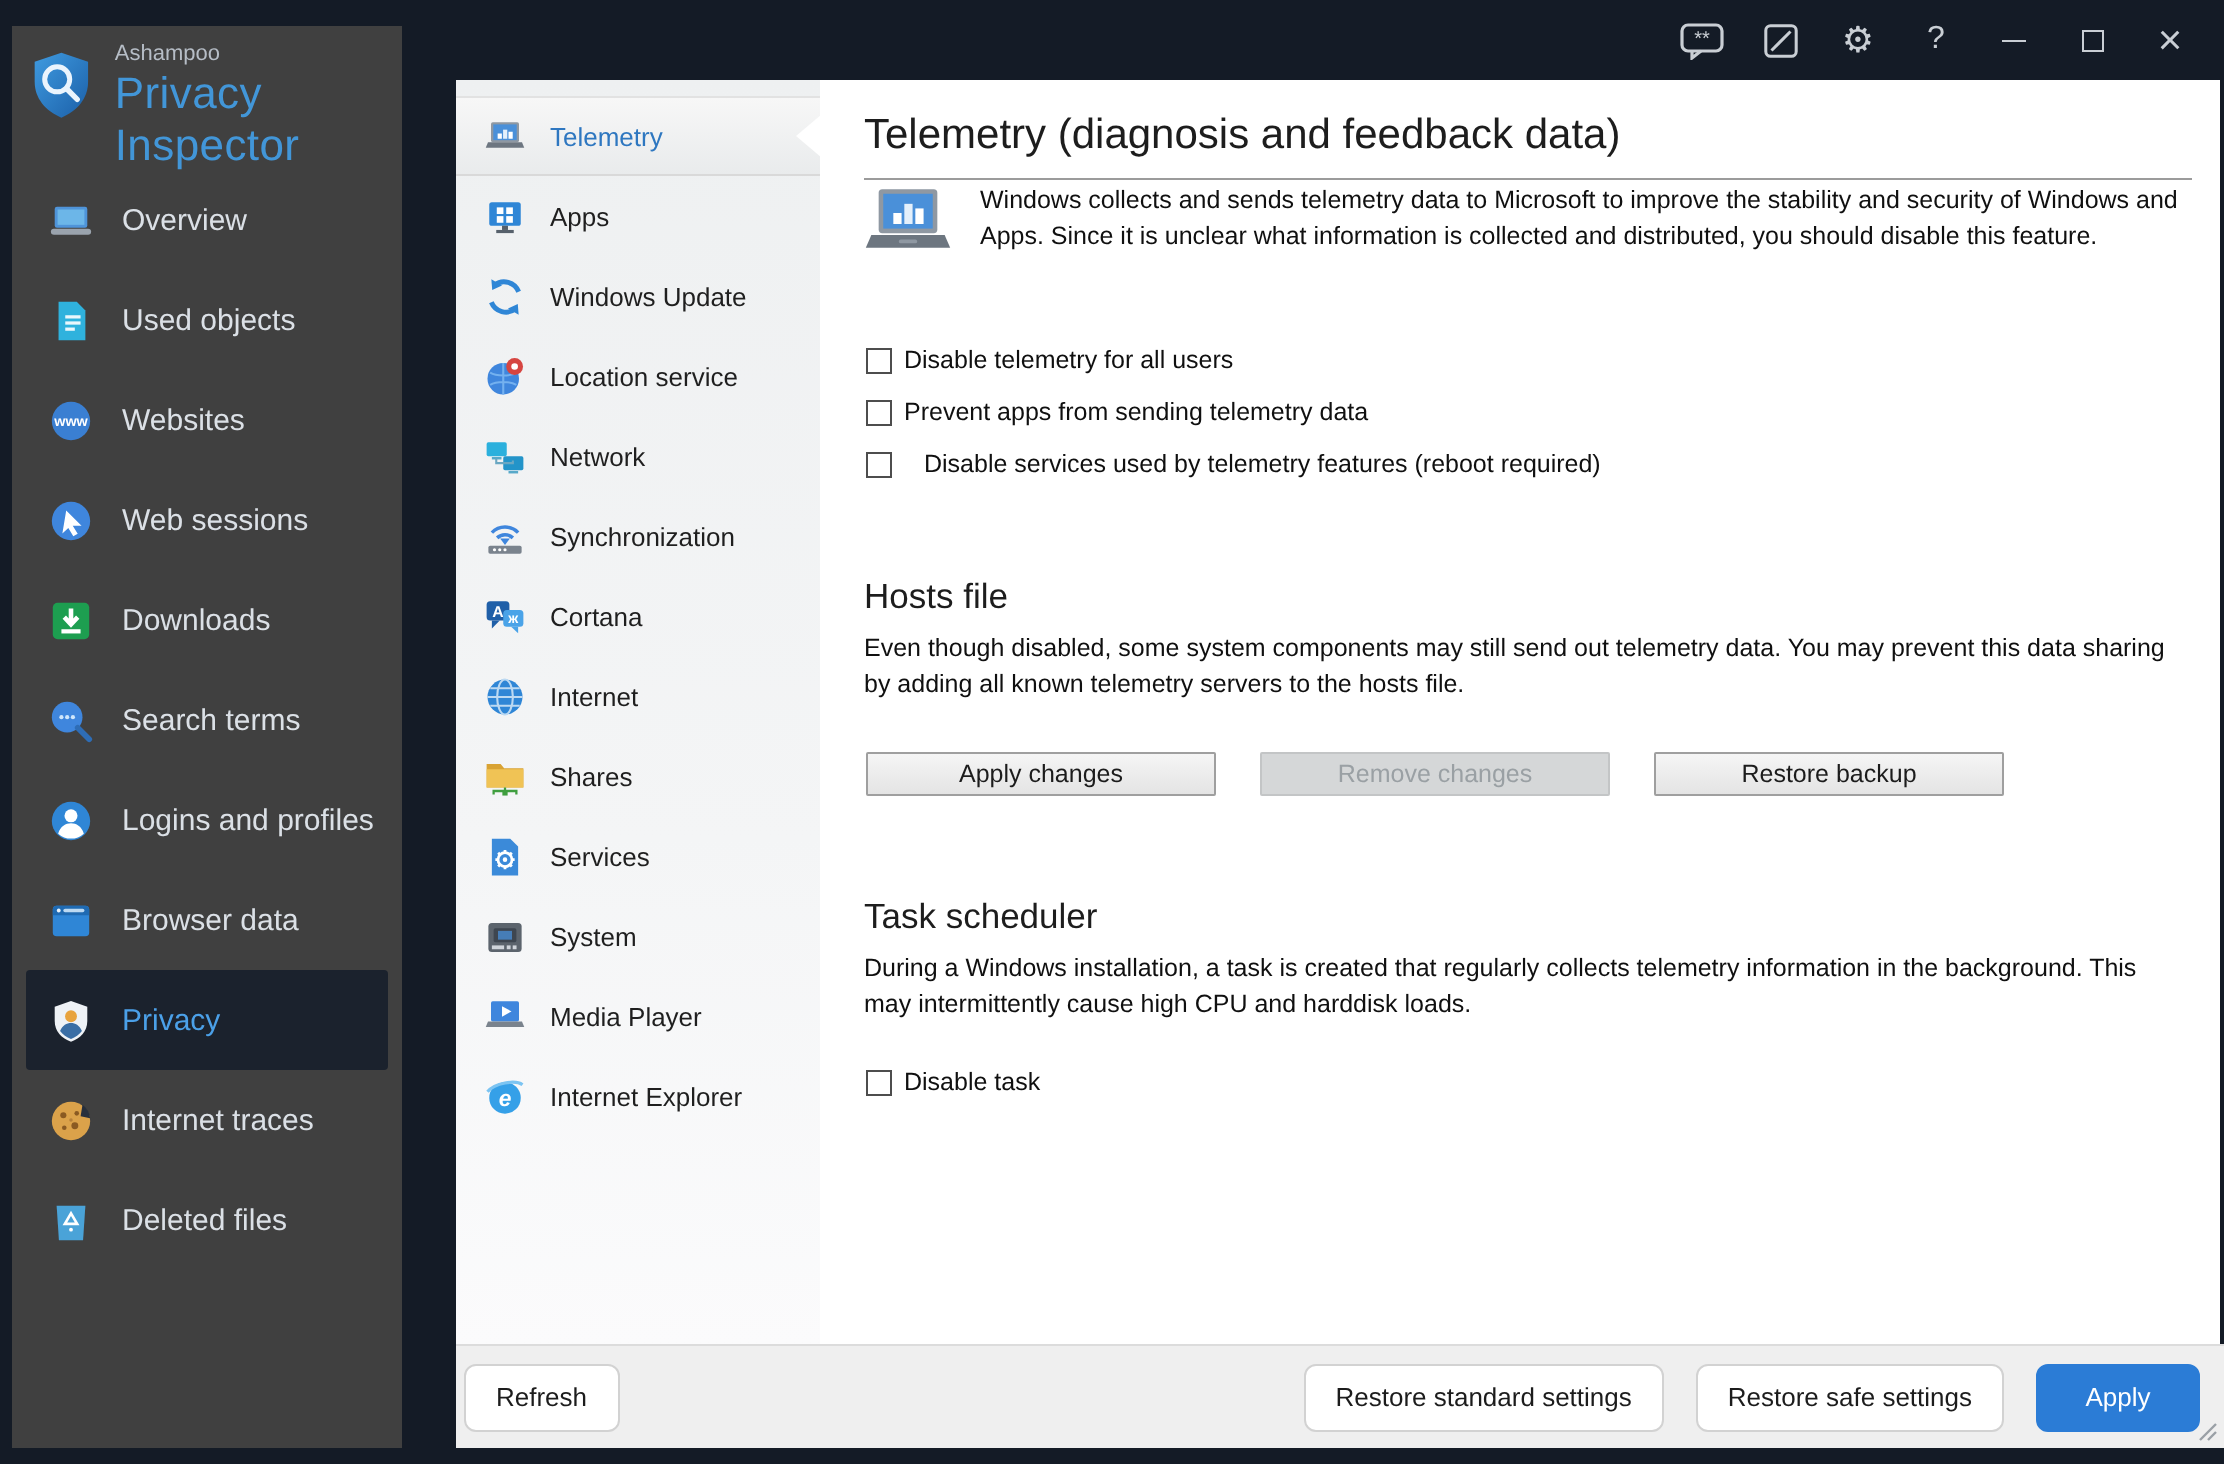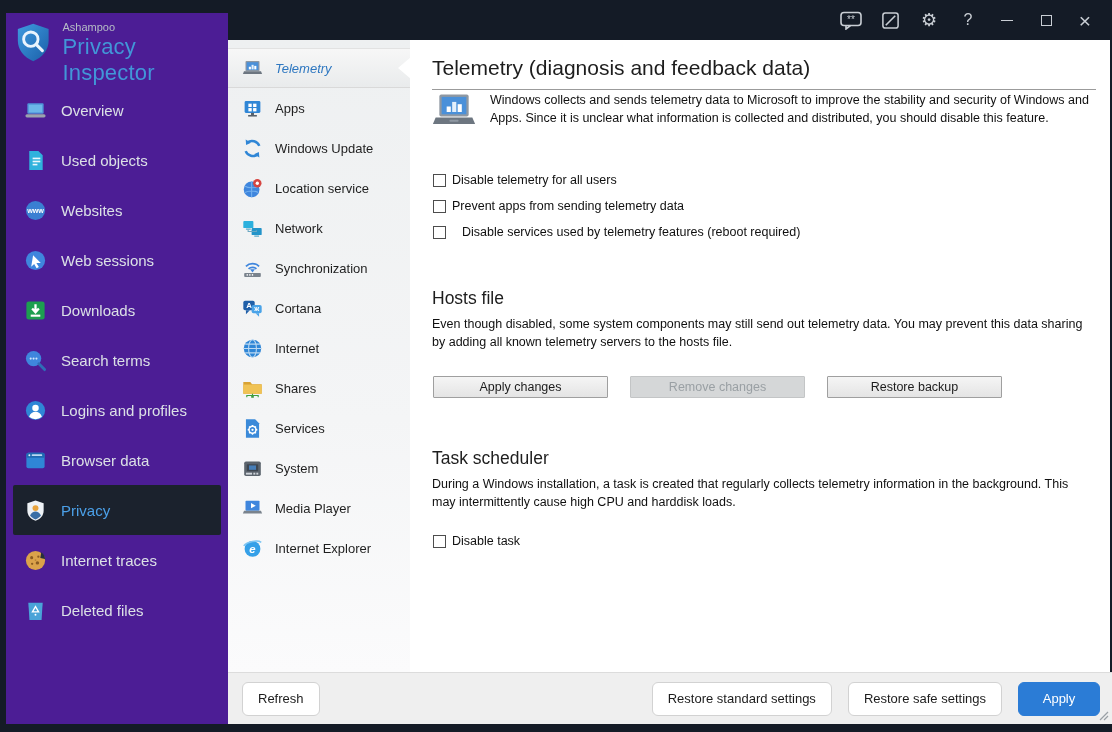--- a/index.html
+++ b/index.html
@@ -8,55 +8,55 @@
 
   
   .titlebar-icons { position:absolute; top:0; right:0; height:40px; display:flex; align-items:center; gap:13px; padding-right:14px; z-index:5; }
   .tbtn { width:26px; height:26px; display:flex; align-items:center; justify-content:center; color:#c9ced4; font-size:15px; cursor:pointer; }
   .tbtn svg { display:block; }
   .min-glyph { display:block; width:12px; border-top:1.6px solid #c9ced4; }
   .max-glyph { display:block; width:11px; height:11px; border:1.6px solid #c9ced4; }
   .close-glyph { font-size:21px; line-height:1; color:#c9ced4; }
 
   
-  .sidebar { position:absolute; left:6px; top:13px; width:222px; height:711px; background:#4c1d95; }
+  .sidebar { position:absolute; left:6px; top:13px; width:195px; height:711px; background:#404040; }
   .logo { display:flex; align-items:flex-start; gap:10px; padding:8px 0 0 8px; height:72px; }
   .logo-text .brand { font-size:11px; color:#b6bdc6; margin-bottom:1px; }
   .logo-text .appname { font-size:22px; color:#4296d8; letter-spacing:0.2px; }
   .nav { }
   .nav-item { display:flex; align-items:center; gap:14px; height:50px; padding-left:18px; color:#dbe0e6; font-size:15px; cursor:pointer; }
   .nav-item .nicon { width:23px; height:23px; flex:0 0 23px; }
   .nav-item.selected { background:#1b222d; border-radius:2px; margin:0 7px; padding-left:11px; color:#4ba0e8; }
 
   
   .subsidebar { position:absolute; left:228px; top:40px; width:182px; height:632px; background:linear-gradient(180deg,#eef0f1 0%,#f4f5f6 60%,#fbfbfc 100%); padding-top:8px; }
   .sub-item { position:relative; display:flex; align-items:center; gap:12px; height:40px; padding-left:14px; font-size:13px; color:#1f1f1f; cursor:pointer; }
   .sub-item .sicon { width:21px; height:21px; flex:0 0 21px; }
-  .sub-item.selected { background:linear-gradient(180deg,#f7f7f7,#e9ebec); border-top:1px solid #e2e2e2; border-bottom:1px solid #d9d9d9; color:#2e77c0;font-style:italic; }
+  .sub-item.selected { background:linear-gradient(180deg,#f7f7f7,#e9ebec); border-top:1px solid #e2e2e2; border-bottom:1px solid #d9d9d9; color:#2e77c0; }
   .sub-item.selected::after { content:""; position:absolute; right:-1px; top:50%; transform:translateY(-50%); width:0; height:0; border-top:11px solid transparent; border-bottom:11px solid transparent; border-right:13px solid #ffffff; }
 
   
   .main { position:absolute; left:410px; top:40px; width:700px; height:632px; background:#ffffff; }
   .page-title { position:absolute; left:22px; right:14px; top:16px; font-size:21px; font-weight:400; color:#1d1d1d; padding-bottom:9px; border-bottom:1px solid #9b9b9b; }
   .intro { position:absolute; left:22px; right:8px; top:52px; display:flex; gap:14px; align-items:flex-start; }
   .intro-icon { width:44px; height:40px; flex:0 0 44px; }
   .intro-text { font-size:12.5px; line-height:1.42; color:#101010; }
   .chk-row { position:absolute; left:23px; display:flex; align-items:center; gap:6px; cursor:pointer; }
   .chk { width:13px; height:13px; border:1px solid #4d4d4d; background:#fff; flex:0 0 13px; }
   .chk-label { font-size:12.5px; color:#101010; }
   .section-h { position:absolute; left:22px; font-size:17.5px; font-weight:400; color:#1d1d1d; }
   .section-p { position:absolute; left:22px; right:20px; font-size:12.5px; line-height:1.42; color:#101010; }
   .hosts-buttons { position:absolute; left:23px; top:336px; display:flex; gap:22px; }
   .wbtn { width:175px; height:22px; font-size:12.5px; font-family:"Liberation Sans",sans-serif; color:#1c1c1c; background:linear-gradient(180deg,#f5f5f5,#e4e4e4); border:1px solid #9f9f9f; border-radius:1px; cursor:pointer; }
   .wbtn.disabled { background:#d5d7d8; border-color:#c3c5c6; color:#9aa0a4; cursor:default; }
 
   
   .footerbar { position:absolute; left:228px; top:672px; width:884px; height:52px; background:#efefef; border-top:1px solid #dcdcdc; display:flex; align-items:center; }
   .fbtn { height:34px; background:#ffffff; border:1px solid #d2d2d2; border-radius:6px; font-size:13px; font-family:"Liberation Sans",sans-serif; color:#1c1c1c; padding:0 15px; cursor:pointer; }
-  .fbtn.refresh { margin-left:14px; }
+  .fbtn.refresh { margin-left:4px; }
   .fbtn.primary { background:#2b7cd6; border-color:#2b7cd6; color:#ffffff; min-width:82px; }
   .footer-right { margin-left:auto; display:flex; gap:16px; margin-right:12px; align-items:center; }
   .resize-grip { position:absolute; right:3px; bottom:3px; width:10px; height:10px; }
 
   svg text { font-family:"Liberation Sans",sans-serif; }
 </style>
 </head>
 <body>
 
 <div class="titlebar-icons">

